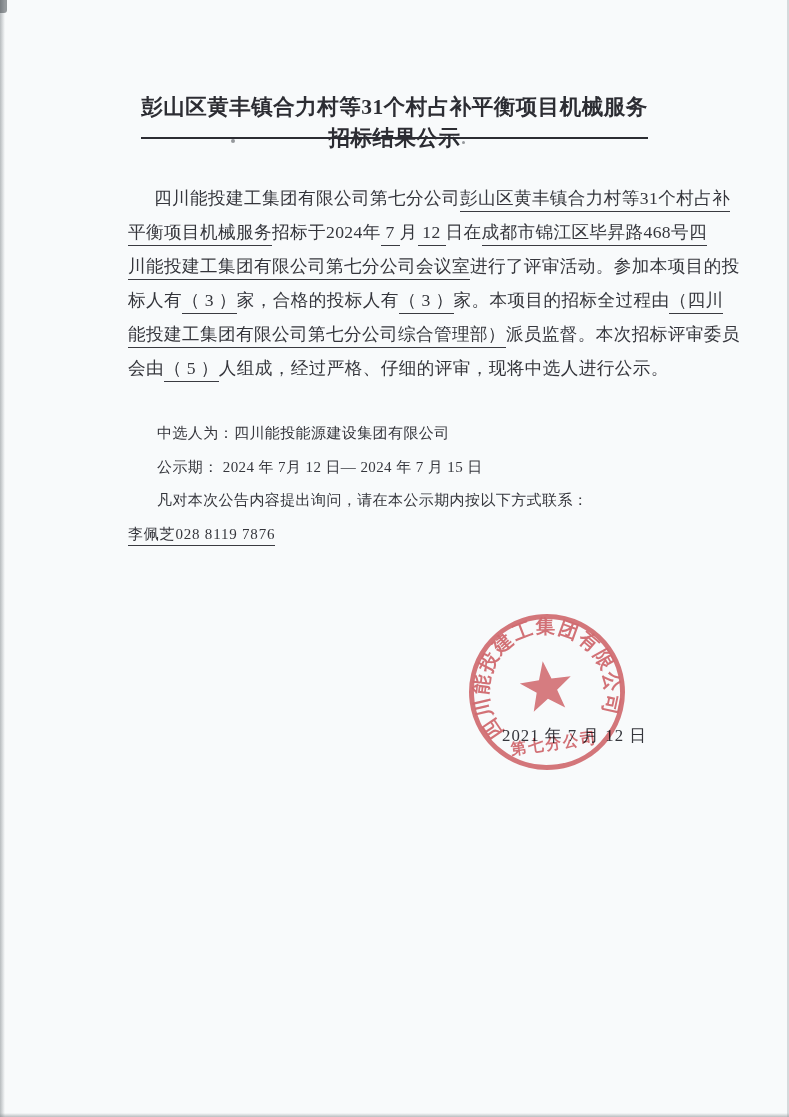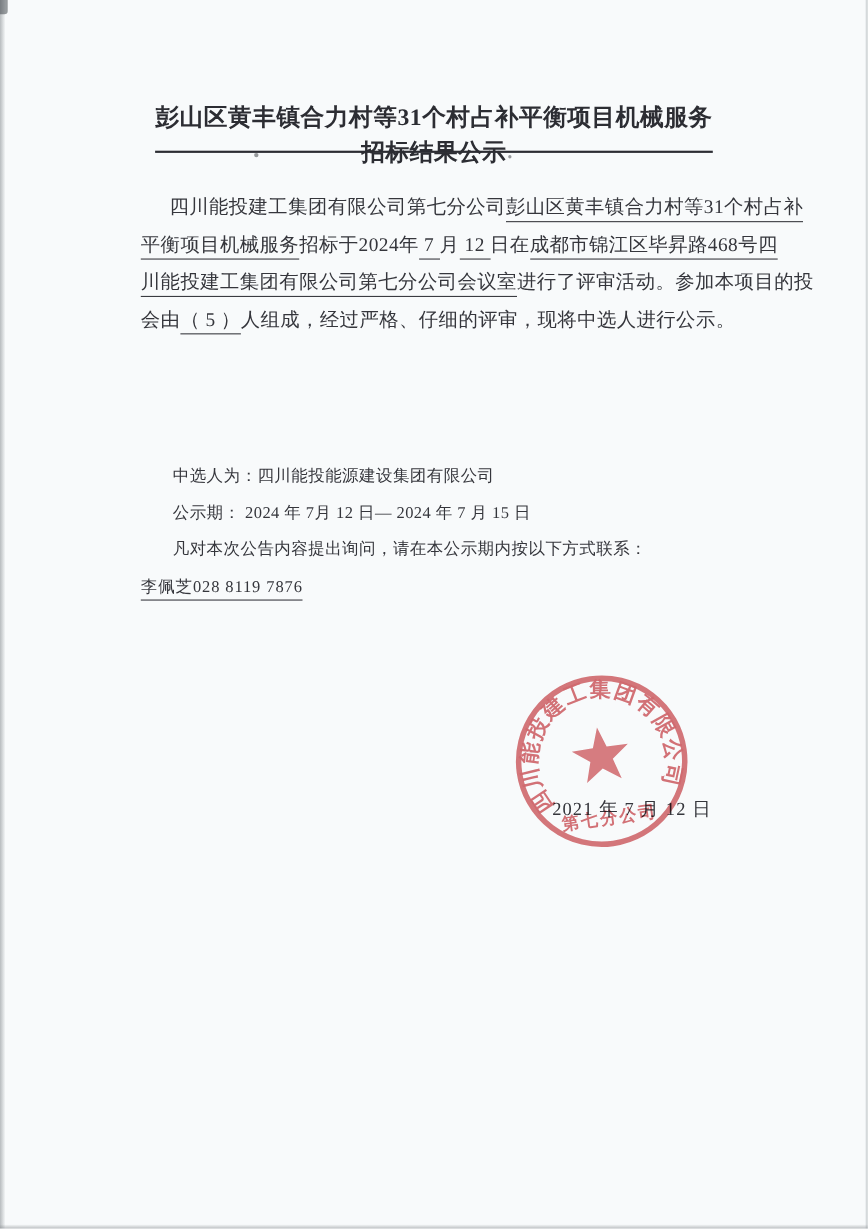--- a/index.html
+++ b/index.html
@@ -20,21 +20,21 @@
                  background:rgba(70,75,80,.55); border-bottom-right-radius:3px; }
   .speck { position:absolute; width:4px; height:4px; border-radius:50%; background:rgba(70,72,78,.55); }
   .speck1 { left:231px; top:139px; }
   .speck2 { left:462px; top:141px; width:3px; height:3px; }
 
   .title-block { position:absolute; top:92px; left:0; right:0; text-align:center;
                  font-weight:bold; font-size:21.5px; line-height:31px; color:#2c2d33;
                  letter-spacing:0.5px; }
   .title-u { border-bottom:2px solid #2c2d33; padding-bottom:18px; }
 
-  .body-block { position:absolute; left:128px; top:171px; width:610px;
+  .body-block { position:absolute; left:128px; top:181px; width:610px;
                 font-size:17.6px; line-height:34px; letter-spacing:0.4px; }
   .bline { white-space:pre; height:34px; }
   .bline.indent { padding-left:26px; }
   .seg.u { border-bottom:1.6px solid #3a3b41; padding-bottom:2.5px; }
 
   .info-block { position:absolute; left:128px; top:417px; font-size:15px;
                 line-height:33.7px; letter-spacing:0.4px; }
   .iline { white-space:pre; height:33.7px; }
   .iline.indent { padding-left:29px; }
   .iline .u { border-bottom:1.6px solid #3a3b41; padding-bottom:2.5px; letter-spacing:0.8px;text-align:center; }
@@ -62,20 +62,22 @@
 
   <div class="title-block">
     <div><span class="title-u">彭山区黄丰镇合力村等31个村占补平衡项目机械服务</span></div>
     <div>招标结果公示</div>
   </div>
 
   <div class="body-block">
       <div class="bline indent"><span class="seg">四川能投建工集团有限公司第七分公司</span><span class="seg u">彭山区黄丰镇合力村等31个村占补</span></div>
       <div class="bline"><span class="seg u">平衡项目机械服务</span><span class="seg">招标于2024年</span><span class="seg u"> 7 </span><span class="seg">月</span><span class="seg u"> 12 </span><span class="seg">日在</span><span class="seg u">成都市锦江区毕昇路468号四</span></div>
       <div class="bline"><span class="seg u">川能投建工集团有限公司第七分公司会议室</span><span class="seg">进行了评审活动。参加本项目的投</span></div>
+      <div class="bline"><span class="seg">标人有</span><span class="seg u">（ 3 ）</span><span class="seg">家，合格的投标人有</span><span class="seg u">（ 3 ）</span><span class="seg">家。本项目的招标全过程由</span><span class="seg u">（四川</span></div>
+      <div class="bline"><span class="seg u">能投建工集团有限公司第七分公司综合管理部）</span><span class="seg">派员监督。本次招标评审委员</span></div>
       <div class="bline"><span class="seg">会由</span><span class="seg u">（ 5 ）</span><span class="seg">人组成，经过严格、仔细的评审，现将中选人进行公示。</span></div>
     </div>
 
   <div class="info-block">
     <div class="iline indent">中选人为：四川能投能源建设集团有限公司</div>
     <div class="iline indent">公示期： 2024 年 7月 12 日— 2024 年 7 月 15 日</div>
     <div class="iline indent">凡对本次公告内容提出询问，请在本公示期内按以下方式联系：</div>
     <div class="iline"><span class="u">李佩芝028 8119 7876</span></div>
   </div>
 

